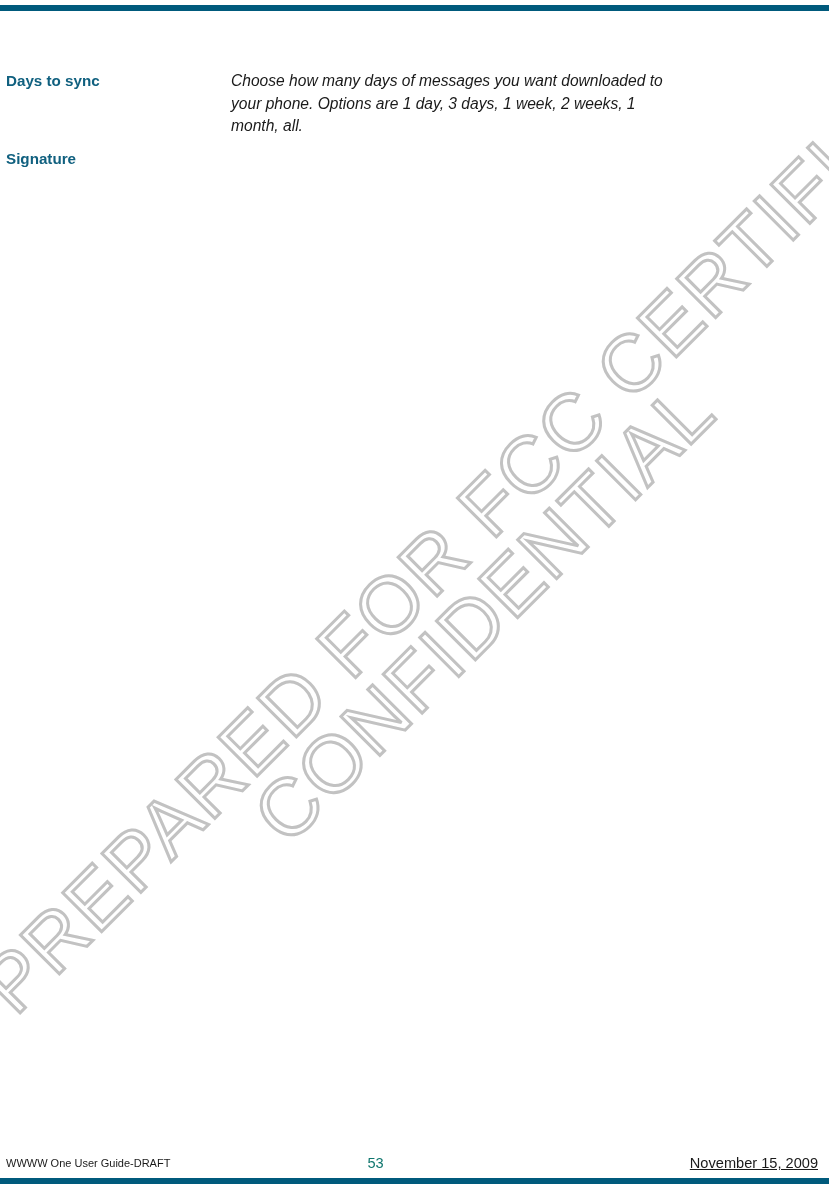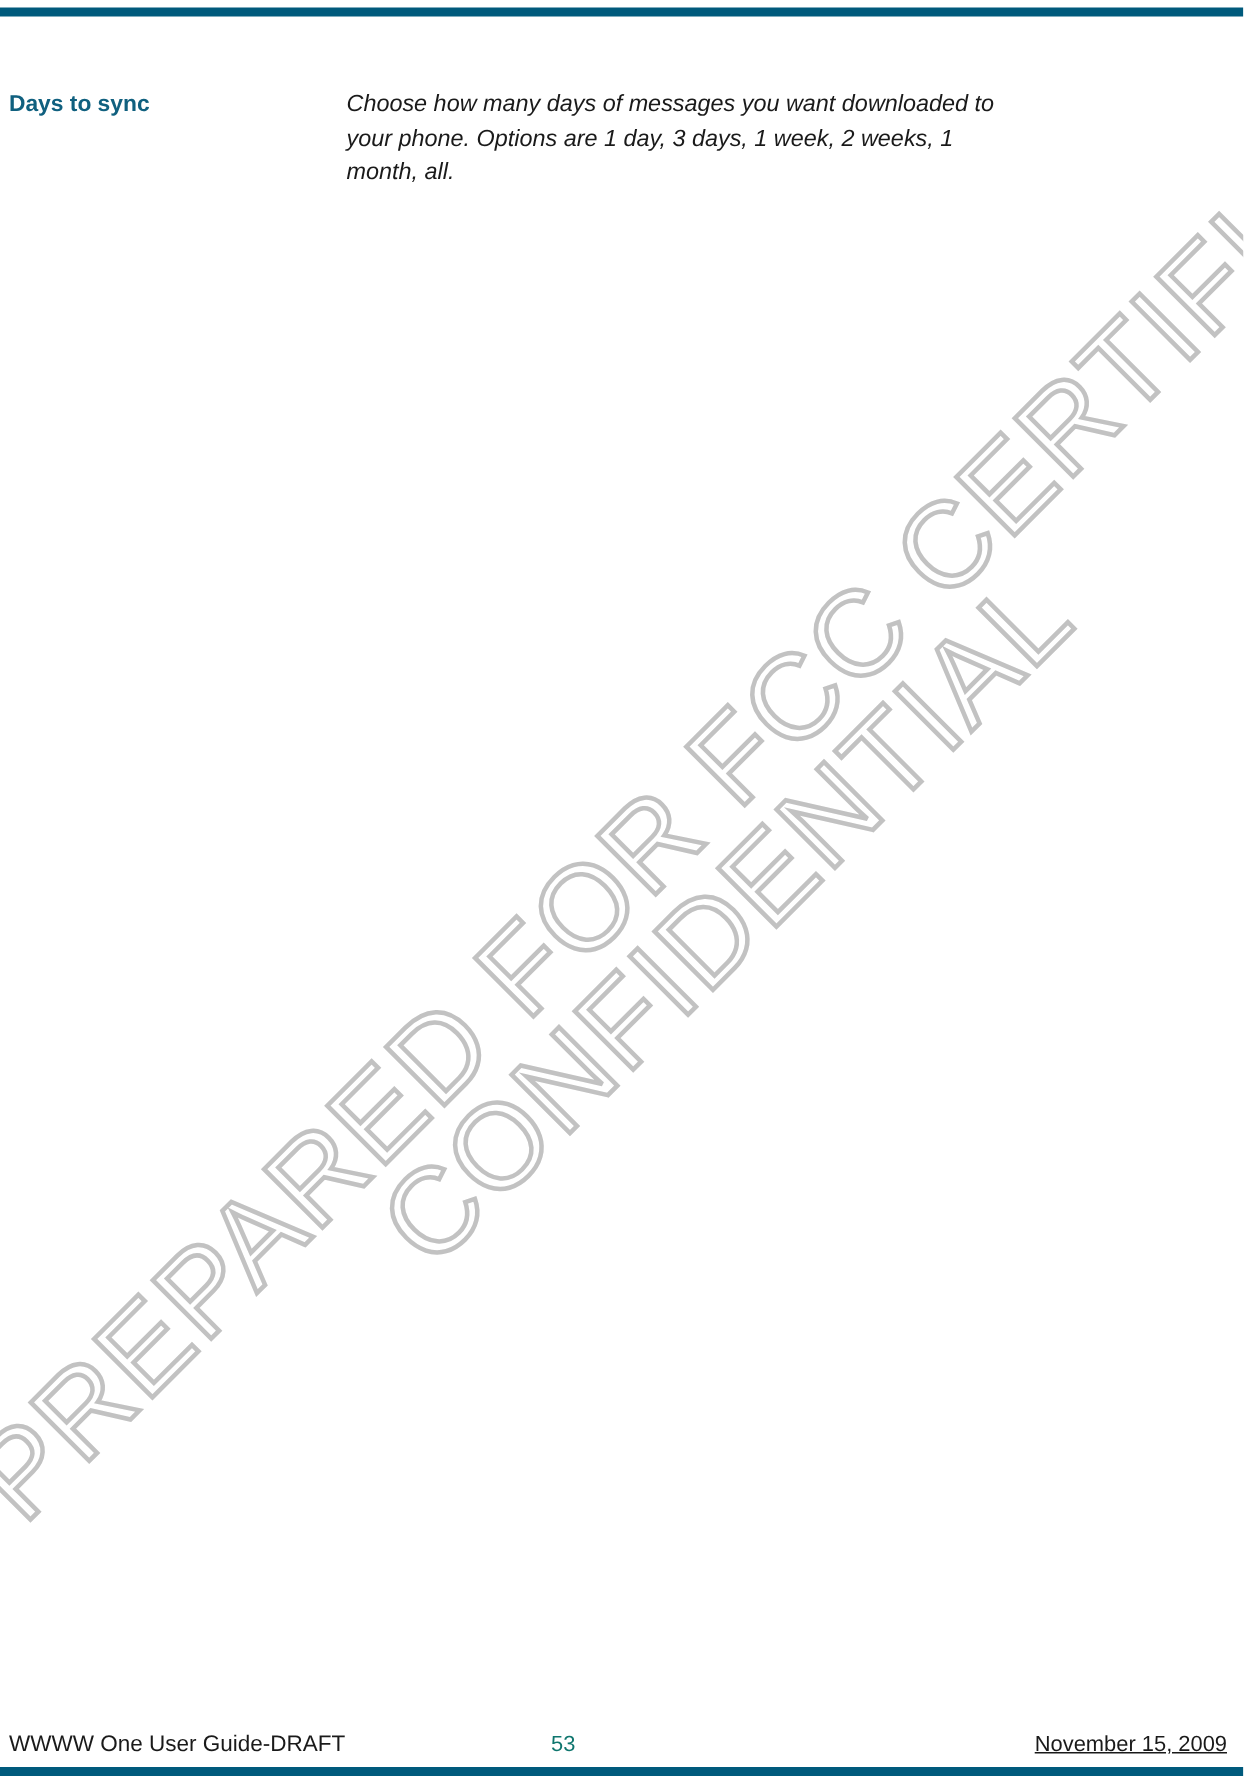--- a/index.html
+++ b/index.html
@@ -66,21 +66,21 @@
   .wm-line-2 {
     left: 236px;
     top: 796px;
     transform: rotate(-45deg);
   }
 
   
   .content {
     position: absolute;
     left: 0;
-    top: 1px;
+    top: 12px;
     width: 679px;
     z-index: 10;
   }
   .entry {
     position: relative;
     display: flex;
     align-items: flex-start;
   }
   .term {
     width: 231px;
@@ -124,21 +124,21 @@
     left: 0;
     top: 1152px;
     width: 829px;
     height: 26px;
     z-index: 10;
   }
   .footer-left {
     position: absolute;
     left: 6px;
     top: 0;
-    font-size: 15px;
+    font-size: 11px;
     color: #1a1a1a;
     line-height: 22px;
   }
   .footer-center {
     position: absolute;
     left: 0;
     top: 0;
     width: 751px;
     text-align: center;
     font-size: 14.6px;
@@ -170,20 +170,21 @@
   <div class="content">
 
     <div class="entry entry-days">
       <div class="term">Days to sync</div>
       <div class="defn">
         <p><span>Choose how many days of messages you want downloaded to your phone. Options are 1 day, 3 days, 1 week, 2 weeks, 1 month, all.</span></p>
       </div>
     </div>
 
     <div class="entry entry-sig">
+      <div class="term">Signature</div>
     </div>
 
   </div>
 
   <div class="footer">
     <div class="footer-left">WWWW One User Guide-DRAFT</div>
     <div class="footer-center">53</div>
     <div class="footer-right">November 15, 2009</div>
   </div>
 

